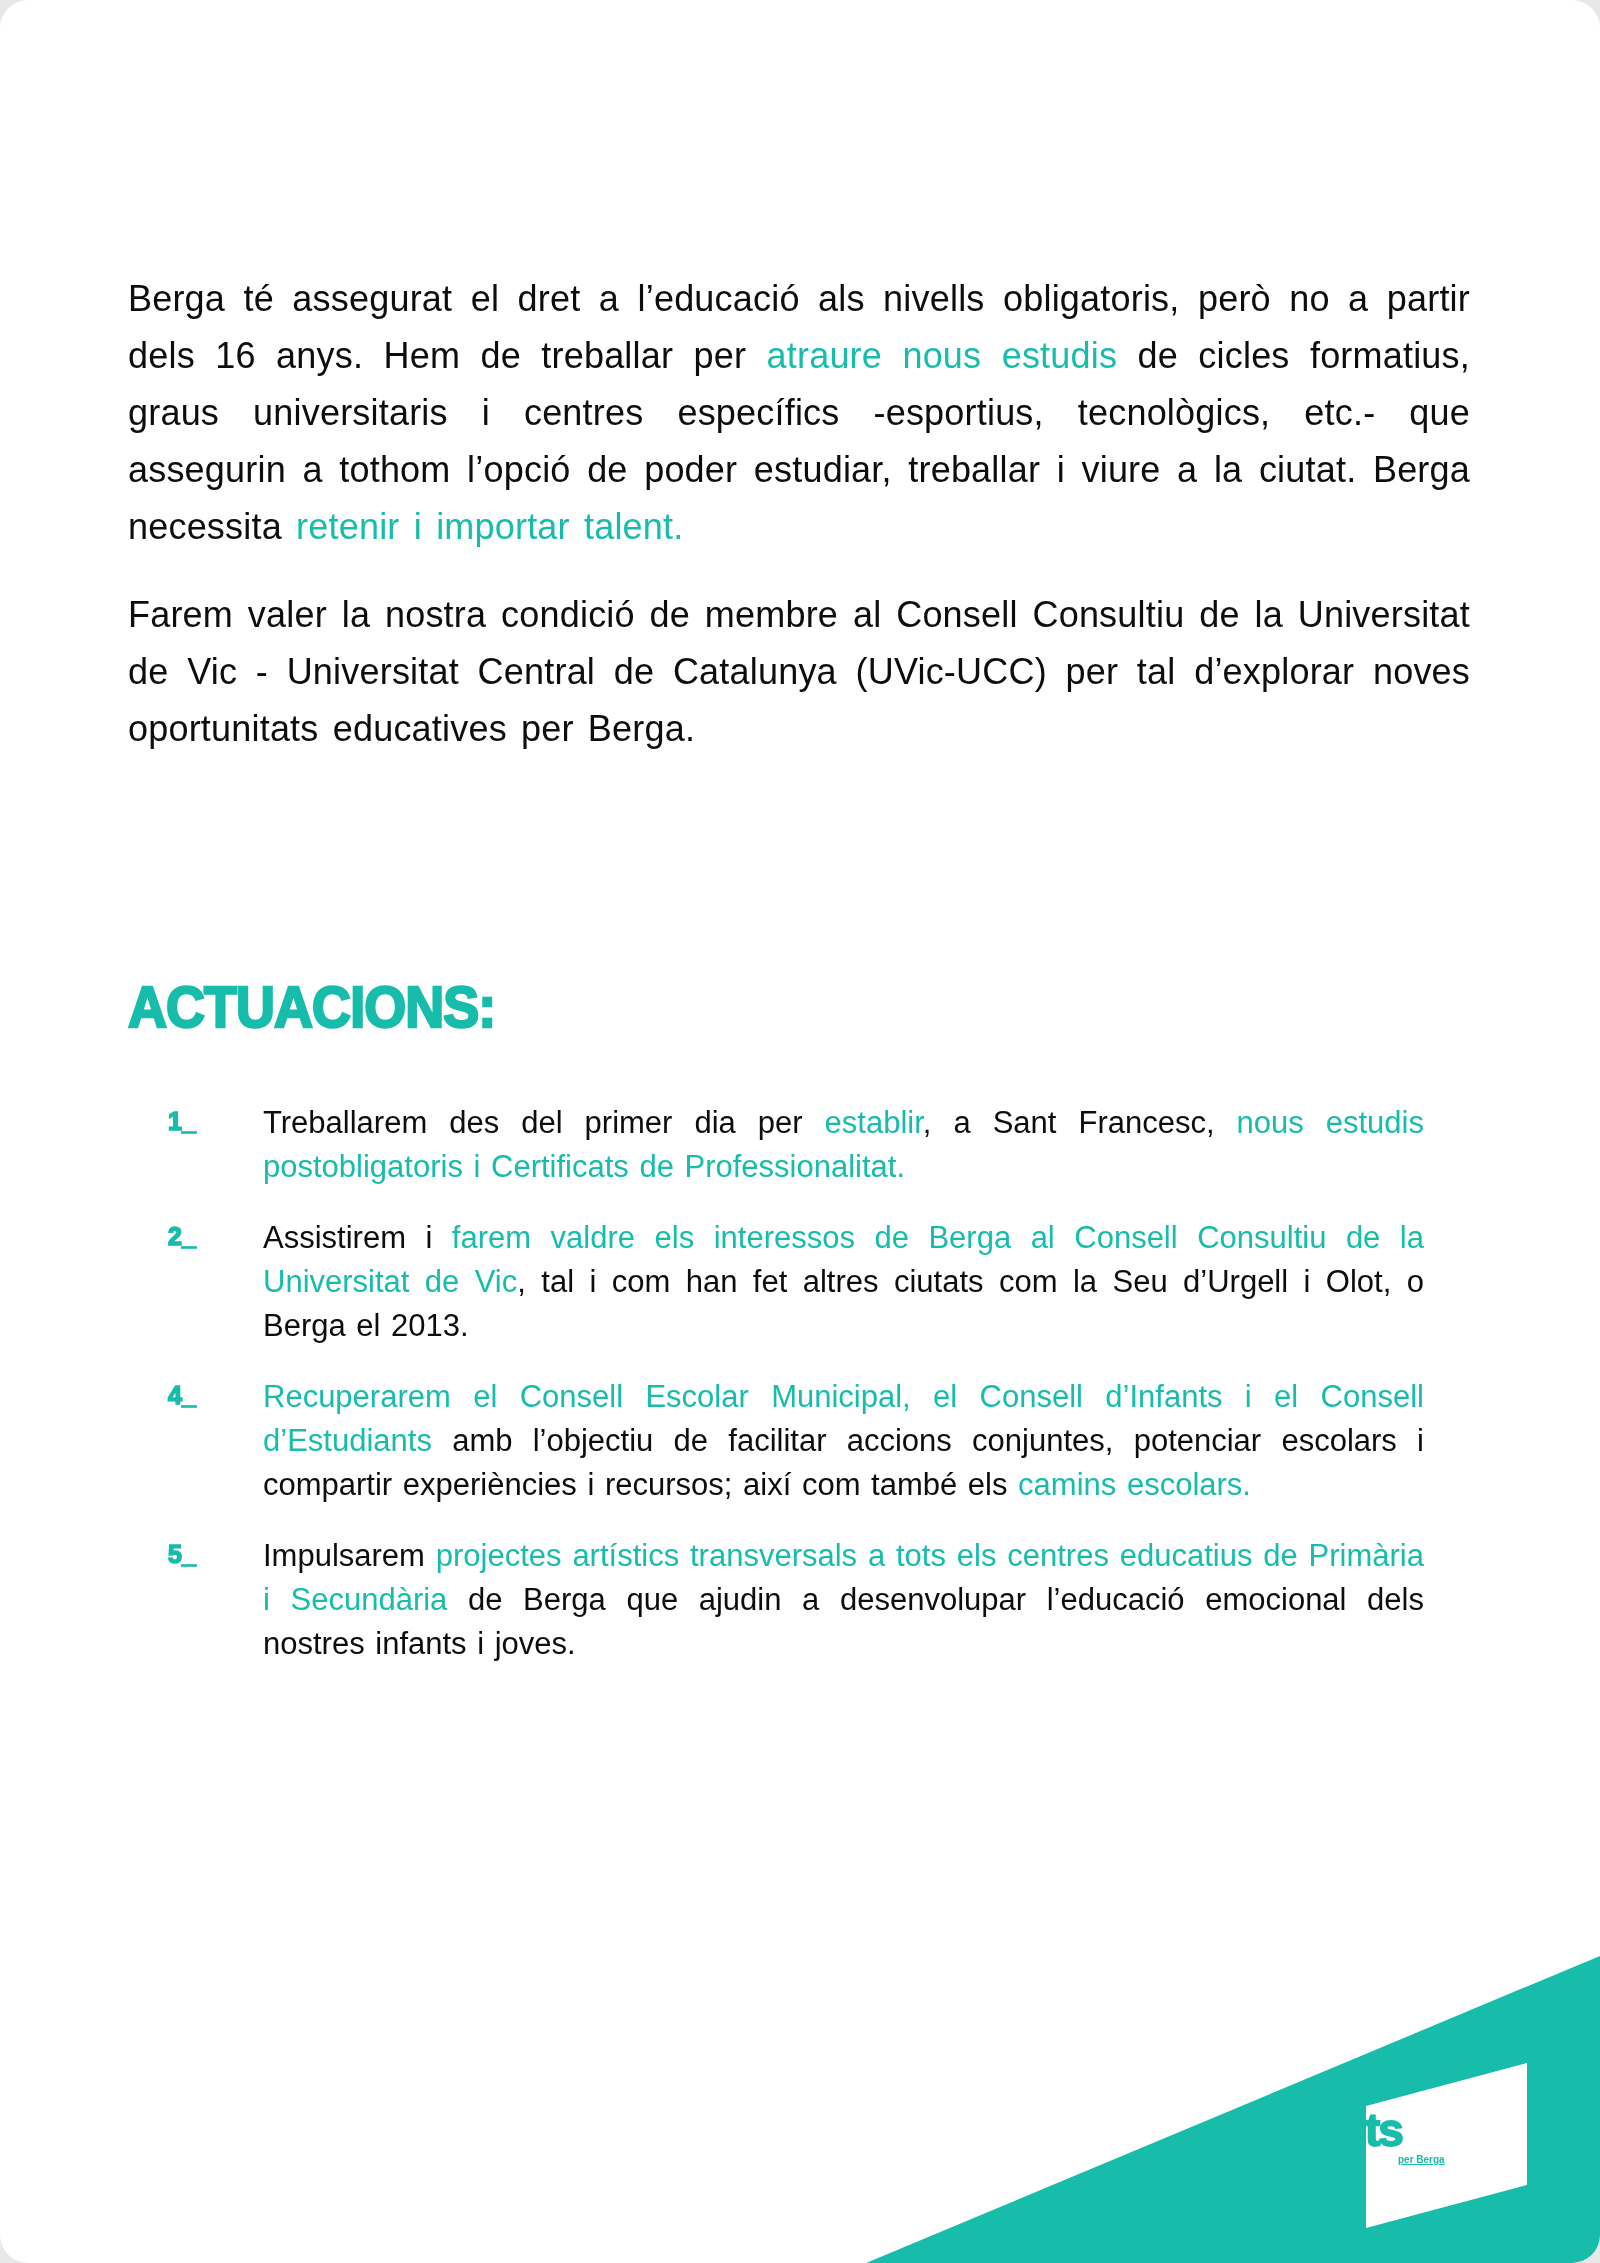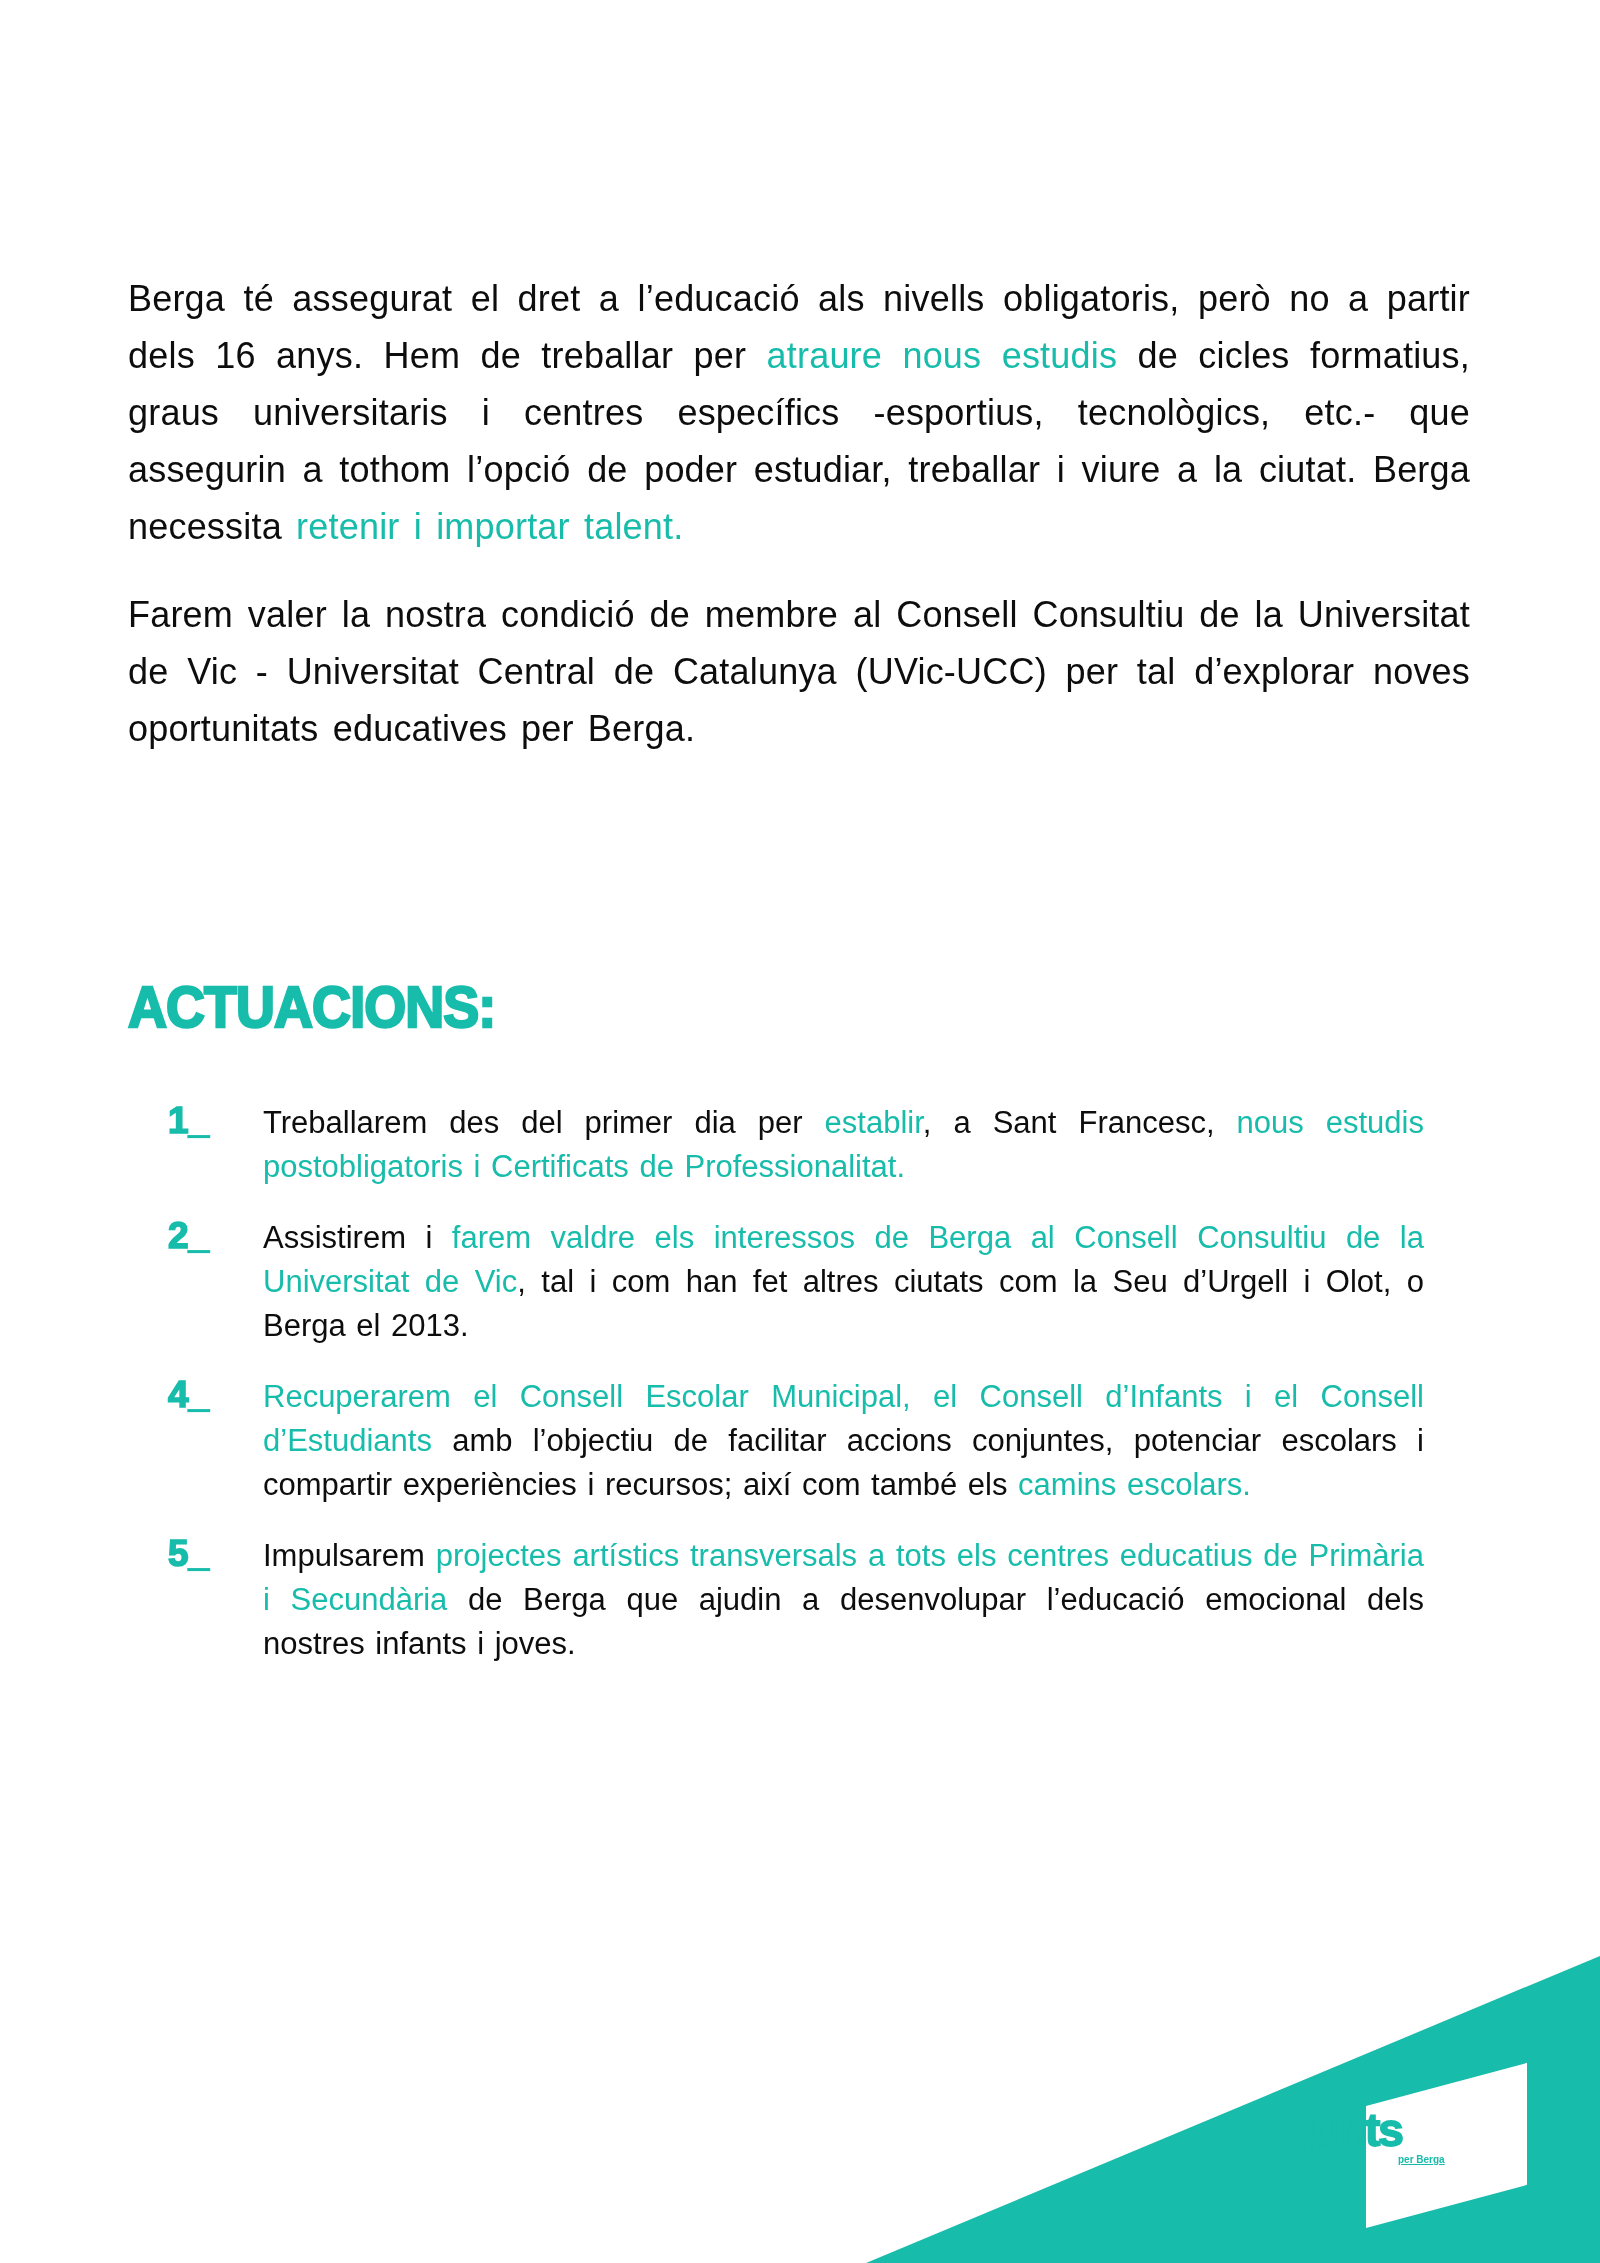--- a/index.html
+++ b/index.html
@@ -3,20 +3,21 @@
 <meta charset="utf-8">
 <style>
   html,body{margin:0;padding:0;background:#e8e8e8;}
   .page{
     position:relative;
     width:1600px;height:2263px;
     background:#ffffff;
     overflow:hidden;
     font-family:"Liberation Sans", sans-serif;
     color:#0d0d0d;
+    border-radius:28px;
   }
   .content{
     position:absolute;
     left:128px;top:270px;
     width:1342px;
   }
   .intro p{
     margin:0;
     font-size:36px;
     line-height:57px;
@@ -49,21 +50,21 @@
     margin:0 0 27px 0;
     padding-left:113px;
     font-size:31px;
     line-height:44px;
     text-align:justify;
     word-spacing:2px;
   }
   .actions .marker{
     position:absolute;
     left:18px;top:-2px;
-    font-size:37px;
+    font-size:25px;
     font-weight:900;
     color:var(--accent);
     -webkit-text-stroke:1.6px var(--accent);
     letter-spacing:0px;
   }
   .band{
     position:absolute;
     inset:0;
     background:var(--accent);
     clip-path:polygon(54.13% 100%, 100% 86.43%, 100% 100%);

